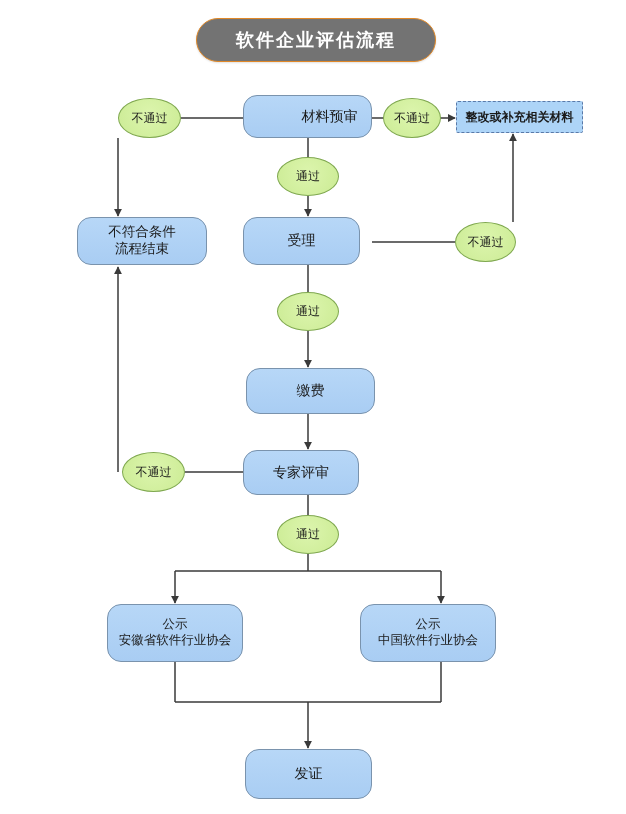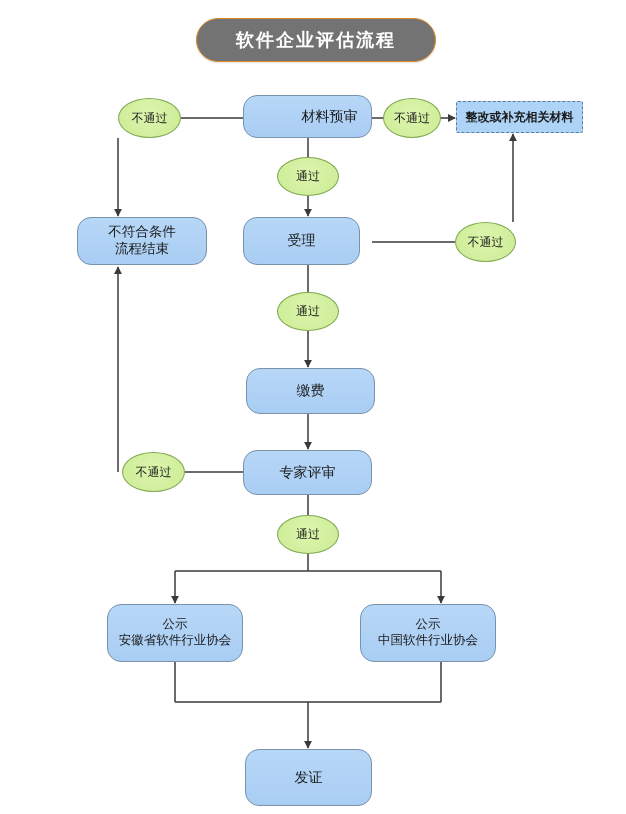--- a/index.html
+++ b/index.html
@@ -171,21 +171,21 @@
   </div>
 
   <div class="node decision" style="left:277px; top:292px; width:62px; height:39px;">
     <span class="nlabel">通过</span>
   </div>
 
   <div class="node proc" style="left:246px; top:368px; width:129px; height:46px;">
     <span class="nlabel">缴费</span>
   </div>
 
-  <div class="node proc" style="left:243px; top:450px; width:129px; height:45px;">
+  <div class="node proc" style="left:243px; top:450px; width:116px; height:45px;">
     <span class="nlabel">专家评审</span>
   </div>
 
   <div class="node decision" style="left:122px; top:452px; width:63px; height:40px;">
     <span class="nlabel">不通过</span>
   </div>
 
   <div class="node decision" style="left:277px; top:515px; width:62px; height:39px;">
     <span class="nlabel">通过</span>
   </div>
@@ -193,17 +193,17 @@
   <div class="node proc small-text" style="left:107px; top:604px; width:136px; height:58px;">
     <span class="nlabel">公示
 安徽省软件行业协会</span>
   </div>
 
   <div class="node proc small-text" style="left:360px; top:604px; width:136px; height:58px;">
     <span class="nlabel">公示
 中国软件行业协会</span>
   </div>
 
-  <div class="node proc" style="left:245px; top:749px; width:127px; height:57px;">
+  <div class="node proc" style="left:245px; top:749px; width:127px; height:50px;">
     <span class="nlabel">发证</span>
   </div>
 
 </div>
 
 </body></html>

